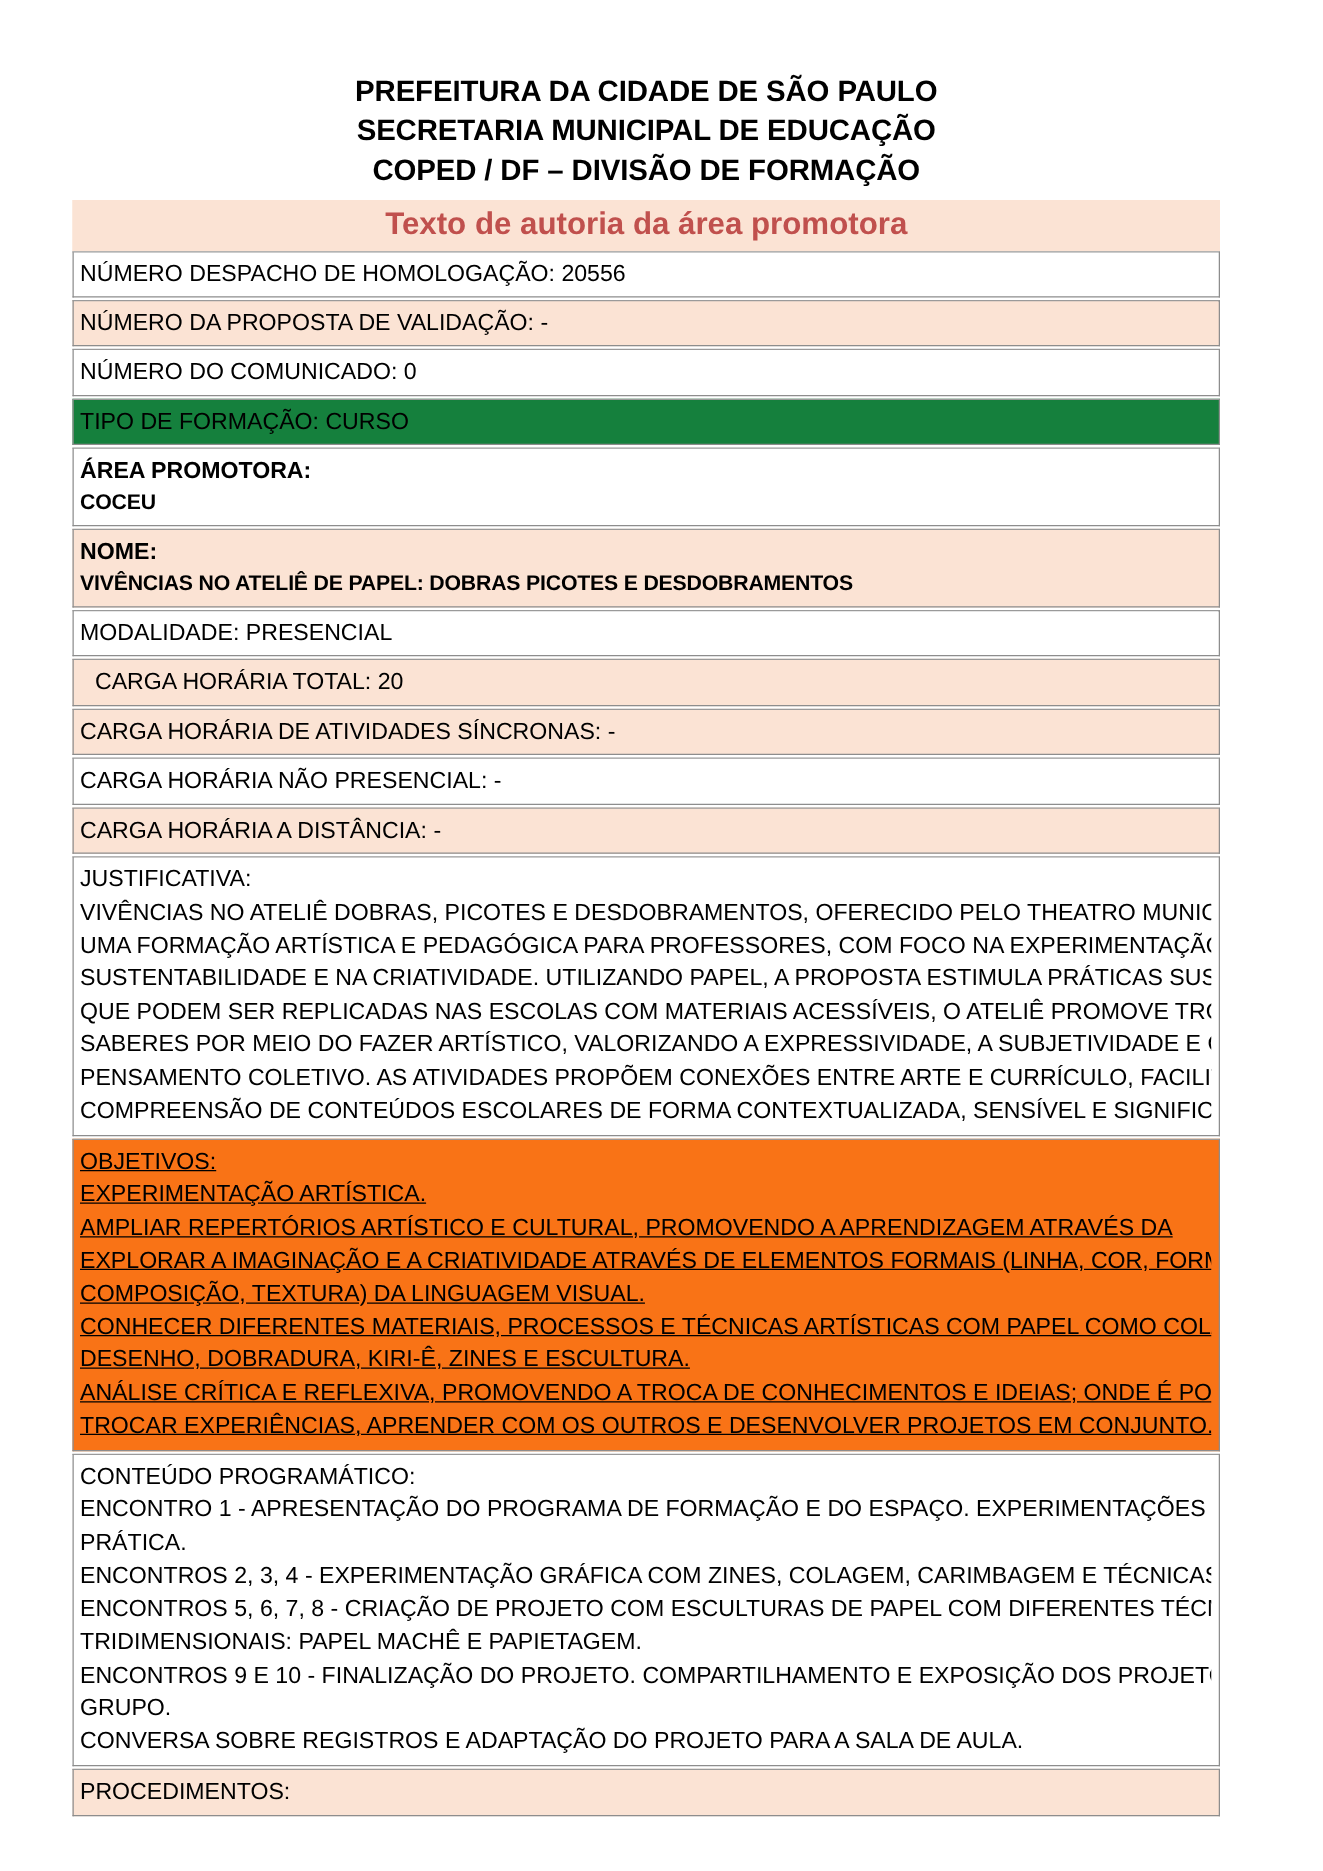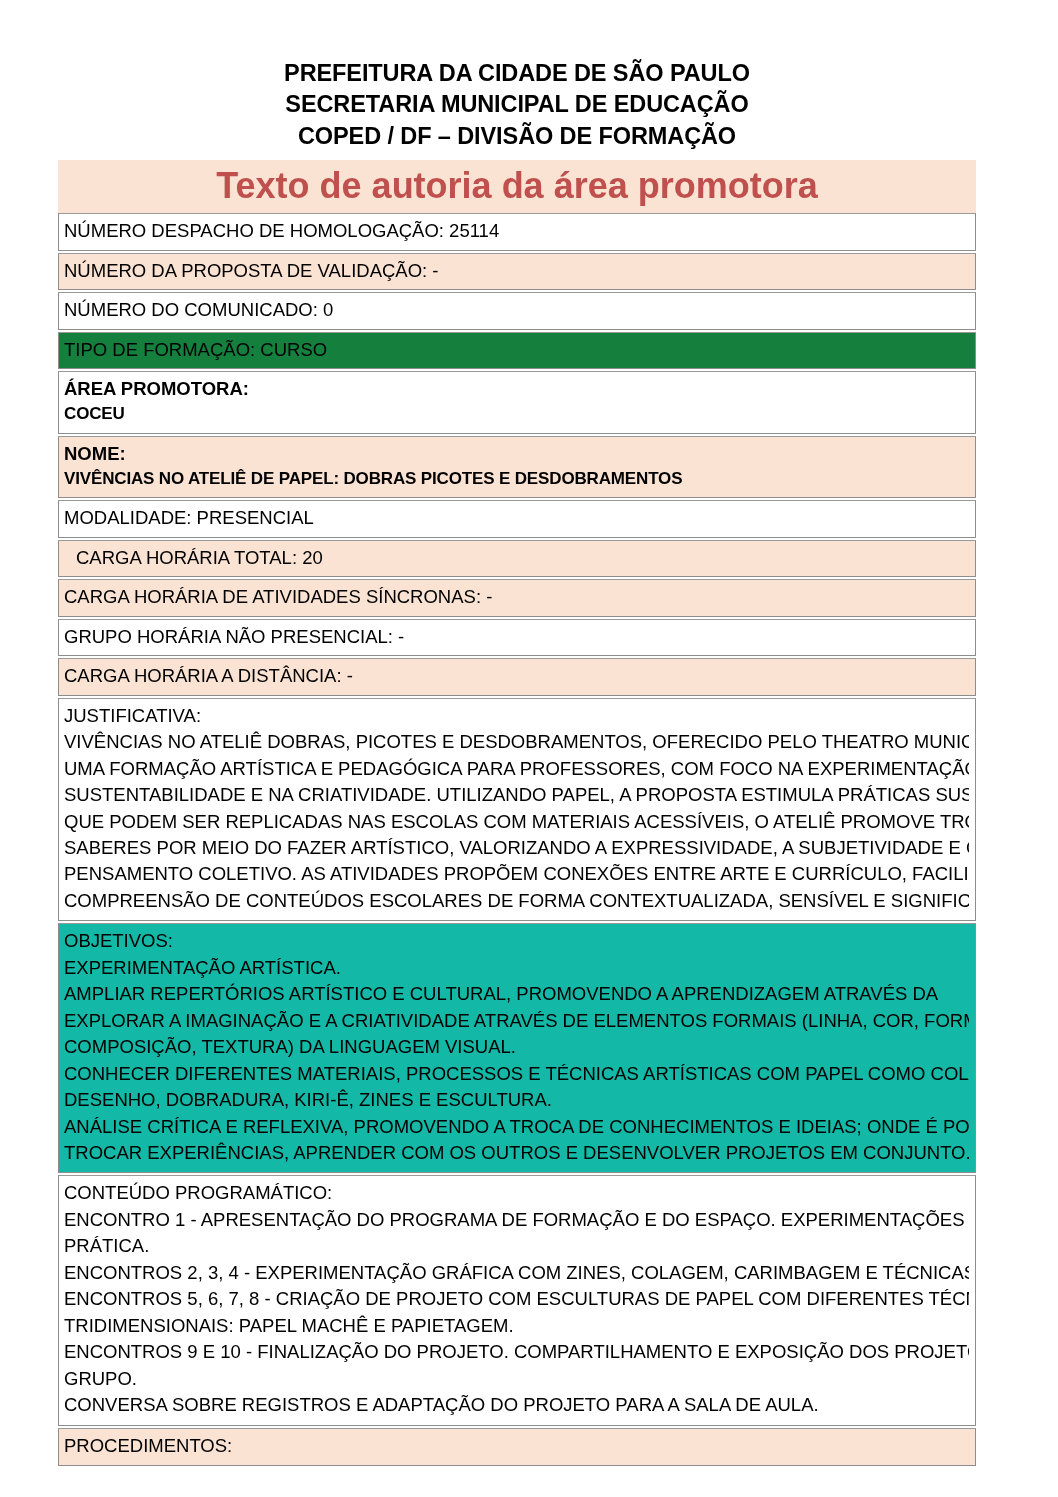--- a/index.html
+++ b/index.html
@@ -43,21 +43,21 @@
   .title-band {
     margin-top: 8px;
     background: #FBE3D4;
     text-align: center;
     padding: 4px 0 6px 0;
     border: 1px solid #FBE3D4;
     box-sizing: border-box;
   }
   .title-band-text {
     color: #C0504D;
-    font-size: 36px;
+    font-size: 25px;
     font-weight: bold;
     line-height: 1.15;
   }
 
   
   .row {
     box-sizing: border-box;
     border: 1px solid #8d8d8d;
     border-top-color: #9a9a9a;
     background: #ffffff;
@@ -101,21 +101,21 @@
       <div class="header-line">SECRETARIA MUNICIPAL DE EDUCAÇÃO</div>
       <div class="header-line">COPED / DF – DIVISÃO DE FORMAÇÃO</div>
     </div>
 
     <div class="title-band" style="background: rgb(251, 227, 212); border-color: rgb(251, 227, 212);">
       <div class="title-band-text" style="color: rgb(192, 80, 77);">Texto de autoria da área promotora</div>
     </div>
 
     <div id="rows-container">
         <div class="row first">
-          <div class="line">NÚMERO DESPACHO DE HOMOLOGAÇÃO:  25114</div>
+          <div class="line">NÚMERO DESPACHO DE HOMOLOGAÇÃO:  20556</div>
         </div>
         <div class="row shaded" style="background: rgb(251, 227, 212);">
           <div class="line">NÚMERO DA PROPOSTA DE VALIDAÇÃO:   -</div>
         </div>
         <div class="row">
           <div class="line">NÚMERO DO COMUNICADO:  0</div>
         </div>
         <div class="row shaded" style="background: #15803d;">
           <div class="line">TIPO DE FORMAÇÃO: CURSO</div>
         </div>
@@ -130,36 +130,36 @@
         <div class="row">
           <div class="line">MODALIDADE: PRESENCIAL</div>
         </div>
         <div class="row shaded" style="background: rgb(251, 227, 212); padding-left: 17px;">
           <div class="line">CARGA HORÁRIA TOTAL: 20</div>
         </div>
         <div class="row shaded" style="background: rgb(251, 227, 212);">
           <div class="line">CARGA HORÁRIA DE ATIVIDADES SÍNCRONAS:  -</div>
         </div>
         <div class="row">
-          <div class="line">GRUPO HORÁRIA NÃO PRESENCIAL:  -</div>
+          <div class="line">CARGA HORÁRIA NÃO PRESENCIAL:  -</div>
         </div>
         <div class="row shaded" style="background: rgb(251, 227, 212);">
           <div class="line">CARGA HORÁRIA A DISTÂNCIA:  -</div>
         </div>
         <div class="row block">
           <div class="line">JUSTIFICATIVA:</div>
           <div class="line">VIVÊNCIAS NO ATELIÊ DOBRAS, PICOTES E DESDOBRAMENTOS, OFERECIDO PELO THEATRO MUNICIPAL, PROPÕE</div>
           <div class="line">UMA FORMAÇÃO ARTÍSTICA E PEDAGÓGICA PARA PROFESSORES, COM FOCO NA EXPERIMENTAÇÃO, NA</div>
           <div class="line">SUSTENTABILIDADE E NA CRIATIVIDADE. UTILIZANDO PAPEL, A PROPOSTA ESTIMULA PRÁTICAS SUSTENTÁVEIS</div>
           <div class="line">QUE PODEM SER REPLICADAS NAS ESCOLAS COM MATERIAIS ACESSÍVEIS, O ATELIÊ PROMOVE TROCAS DE</div>
           <div class="line">SABERES POR MEIO DO FAZER ARTÍSTICO, VALORIZANDO A EXPRESSIVIDADE, A SUBJETIVIDADE E O</div>
           <div class="line">PENSAMENTO COLETIVO. AS ATIVIDADES PROPÕEM CONEXÕES ENTRE ARTE E CURRÍCULO, FACILITANDO A</div>
           <div class="line">COMPREENSÃO DE CONTEÚDOS ESCOLARES DE FORMA CONTEXTUALIZADA, SENSÍVEL E SIGNIFICATIVA.</div>
         </div>
-        <div class="row shaded block" style="background: #14b8a6;">
+        <div class="row shaded block" style="background: #f97316; text-decoration: underline;">
           <div class="line">OBJETIVOS:</div>
           <div class="line">EXPERIMENTAÇÃO ARTÍSTICA.</div>
           <div class="line">AMPLIAR REPERTÓRIOS ARTÍSTICO E CULTURAL, PROMOVENDO A APRENDIZAGEM ATRAVÉS DA</div>
           <div class="line">EXPLORAR A IMAGINAÇÃO E A CRIATIVIDADE ATRAVÉS DE ELEMENTOS FORMAIS (LINHA, COR, FORMA,</div>
           <div class="line">COMPOSIÇÃO, TEXTURA) DA LINGUAGEM VISUAL.</div>
           <div class="line">CONHECER DIFERENTES MATERIAIS, PROCESSOS E TÉCNICAS ARTÍSTICAS COM PAPEL COMO COLAGEM,</div>
           <div class="line">DESENHO, DOBRADURA, KIRI-Ê, ZINES E ESCULTURA.</div>
           <div class="line">ANÁLISE CRÍTICA E REFLEXIVA, PROMOVENDO A TROCA DE CONHECIMENTOS E IDEIAS; ONDE É POSSÍVEL</div>
           <div class="line">TROCAR EXPERIÊNCIAS, APRENDER COM OS OUTROS E DESENVOLVER PROJETOS EM CONJUNTO.</div>
         </div>

